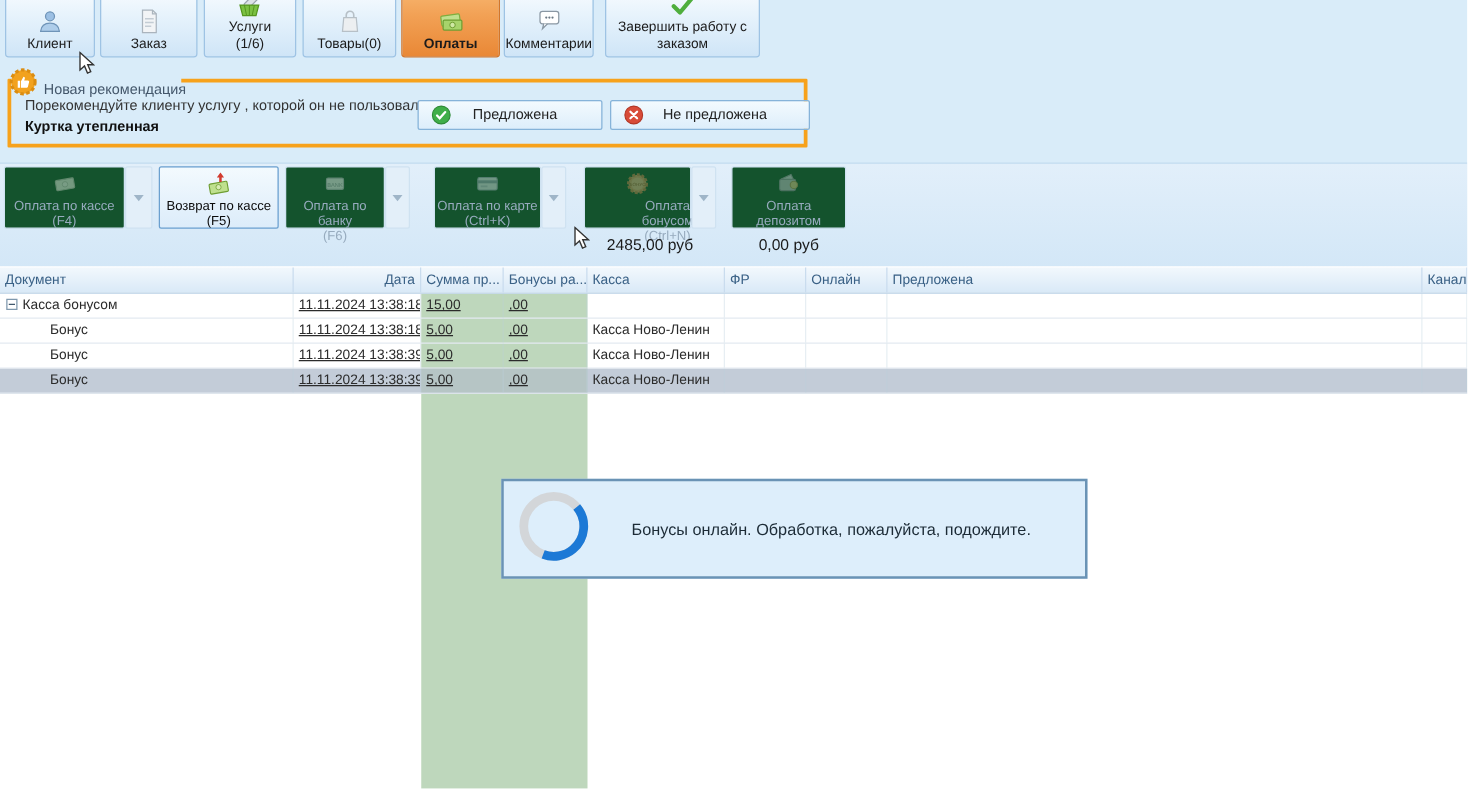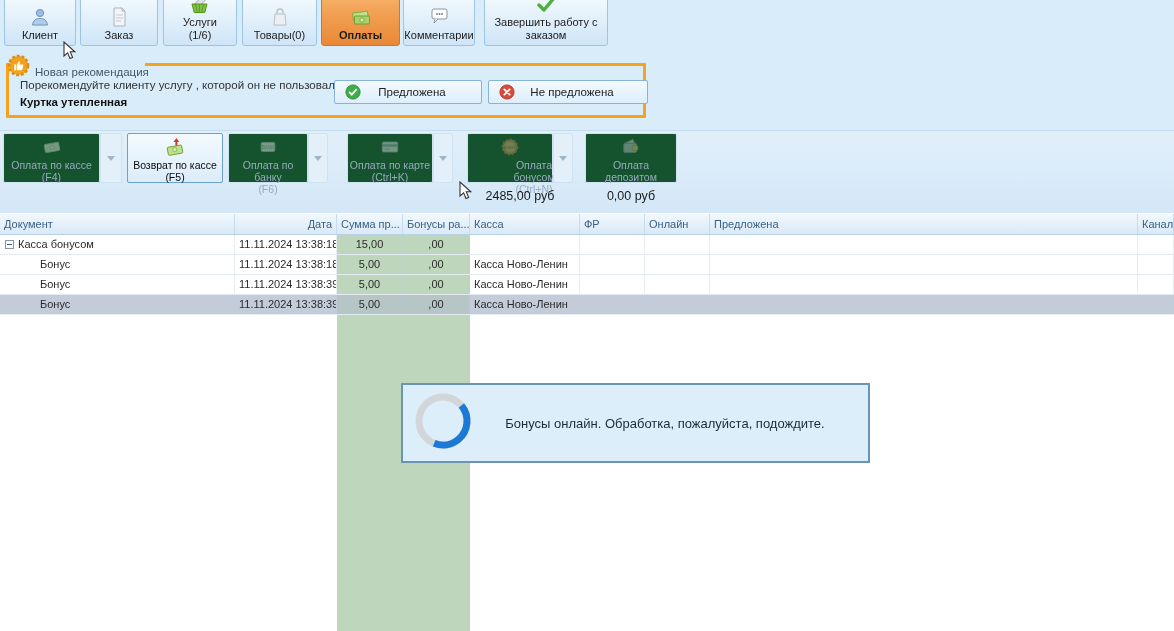--- a/index.html
+++ b/index.html
@@ -68,21 +68,21 @@
   .table-area{position:absolute;left:0;top:213px;width:1174px;height:418px;background:#fff;}
   .green-band{position:absolute;left:337px;top:22px;width:133px;height:396px;background:#BED7BC;z-index:1;}
   .thead{position:absolute;left:0;top:1px;width:1174px;height:21px;
     background:linear-gradient(#f2f8fd,#d9e9f7);border-bottom:1px solid #b9d1e6;box-sizing:border-box;z-index:2;}
   .th{position:absolute;top:0;height:20px;line-height:20px;font-size:11px;color:#3a6186;
     box-sizing:border-box;border-right:1px solid #c9dcee;padding:0 4px;overflow:hidden;white-space:nowrap;cursor:default;}
   .trow{position:absolute;left:0;width:1174px;height:20px;box-sizing:border-box;z-index:2;border-bottom:1px solid #e3eaf1;}
   .trow.selected{background:#c3ccd8;}
   .td{position:absolute;top:0;height:19px;line-height:19px;font-size:11px;color:#2b2b2b;
     box-sizing:border-box;padding:0 4px;overflow:hidden;white-space:nowrap;border-right:1px solid rgba(185,205,222,.35);}
-  .td.right{text-align:center;}
+  .td.right{text-align:left;text-decoration:underline;}
   .trow.selected .td.greencell{background:#b6c5c5;}
   .expand-box{display:inline-block;width:9px;height:9px;box-sizing:border-box;border:1px solid #7f98ad;background:#fff;
     vertical-align:middle;position:relative;margin-right:4px;top:-1px;}
   .expand-box::after{content:"";position:absolute;left:1px;right:1px;top:3px;height:1px;background:#42596e;}
 
   
   .modal{position:absolute;left:401px;top:383px;width:469px;height:80px;box-sizing:border-box;
     background:#ddeefb;border:2px solid #6a93b5;z-index:10;display:flex;align-items:center;}
   .spinner{margin-left:11px;flex:0 0 auto;}
   .modal-msg{flex:1;text-align:center;font-size:13px;color:#1c2b36;padding:0 20px 0 10px;}

